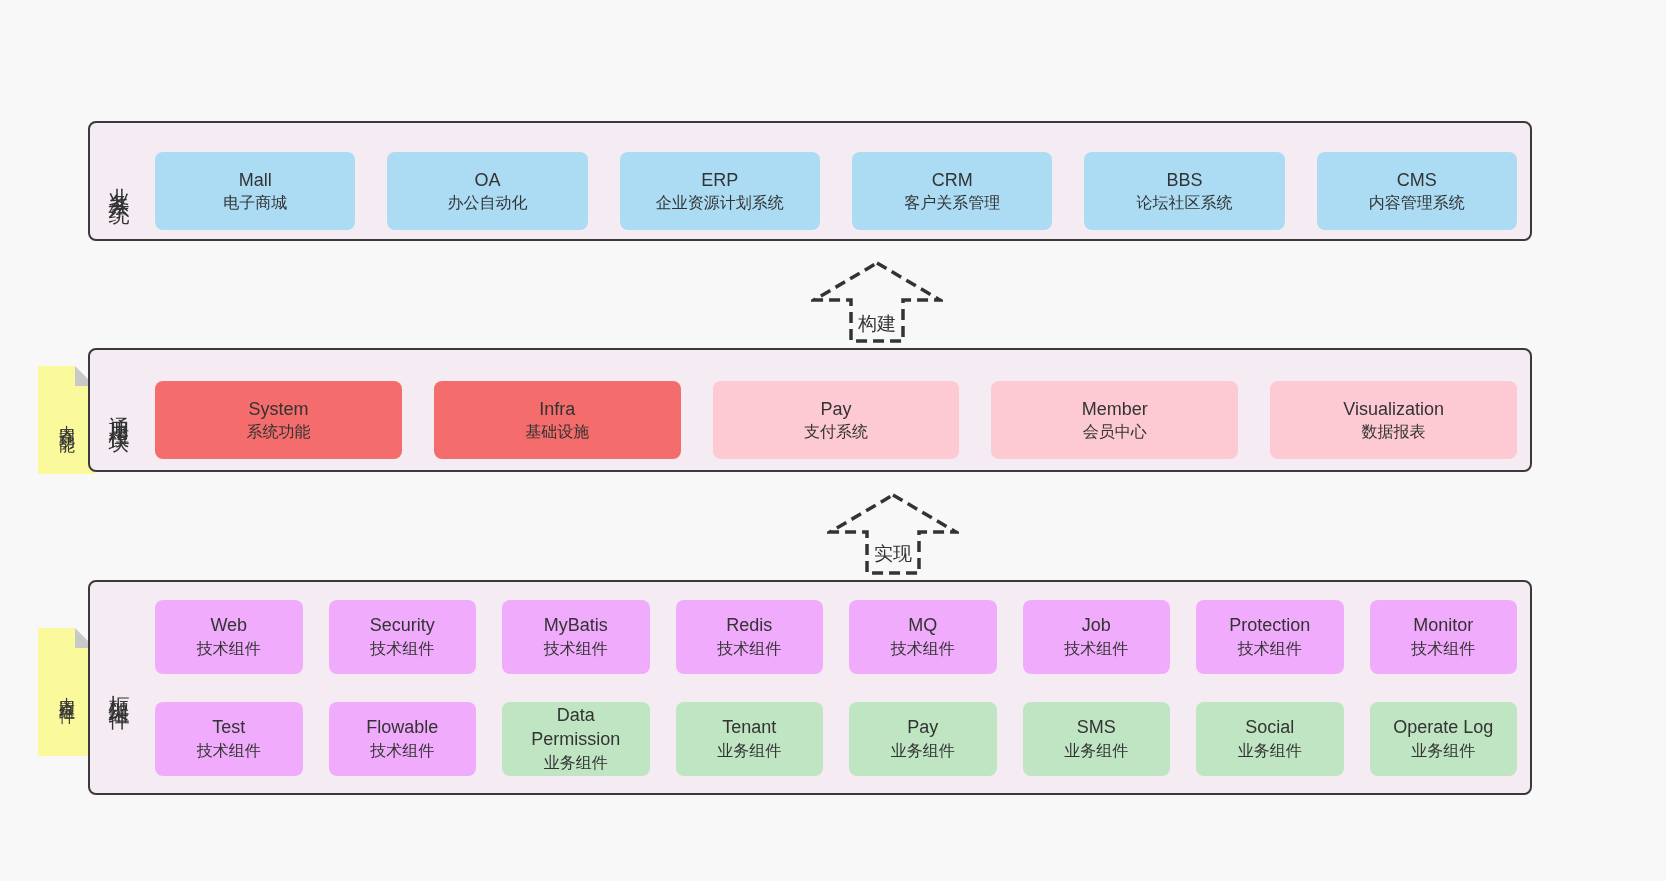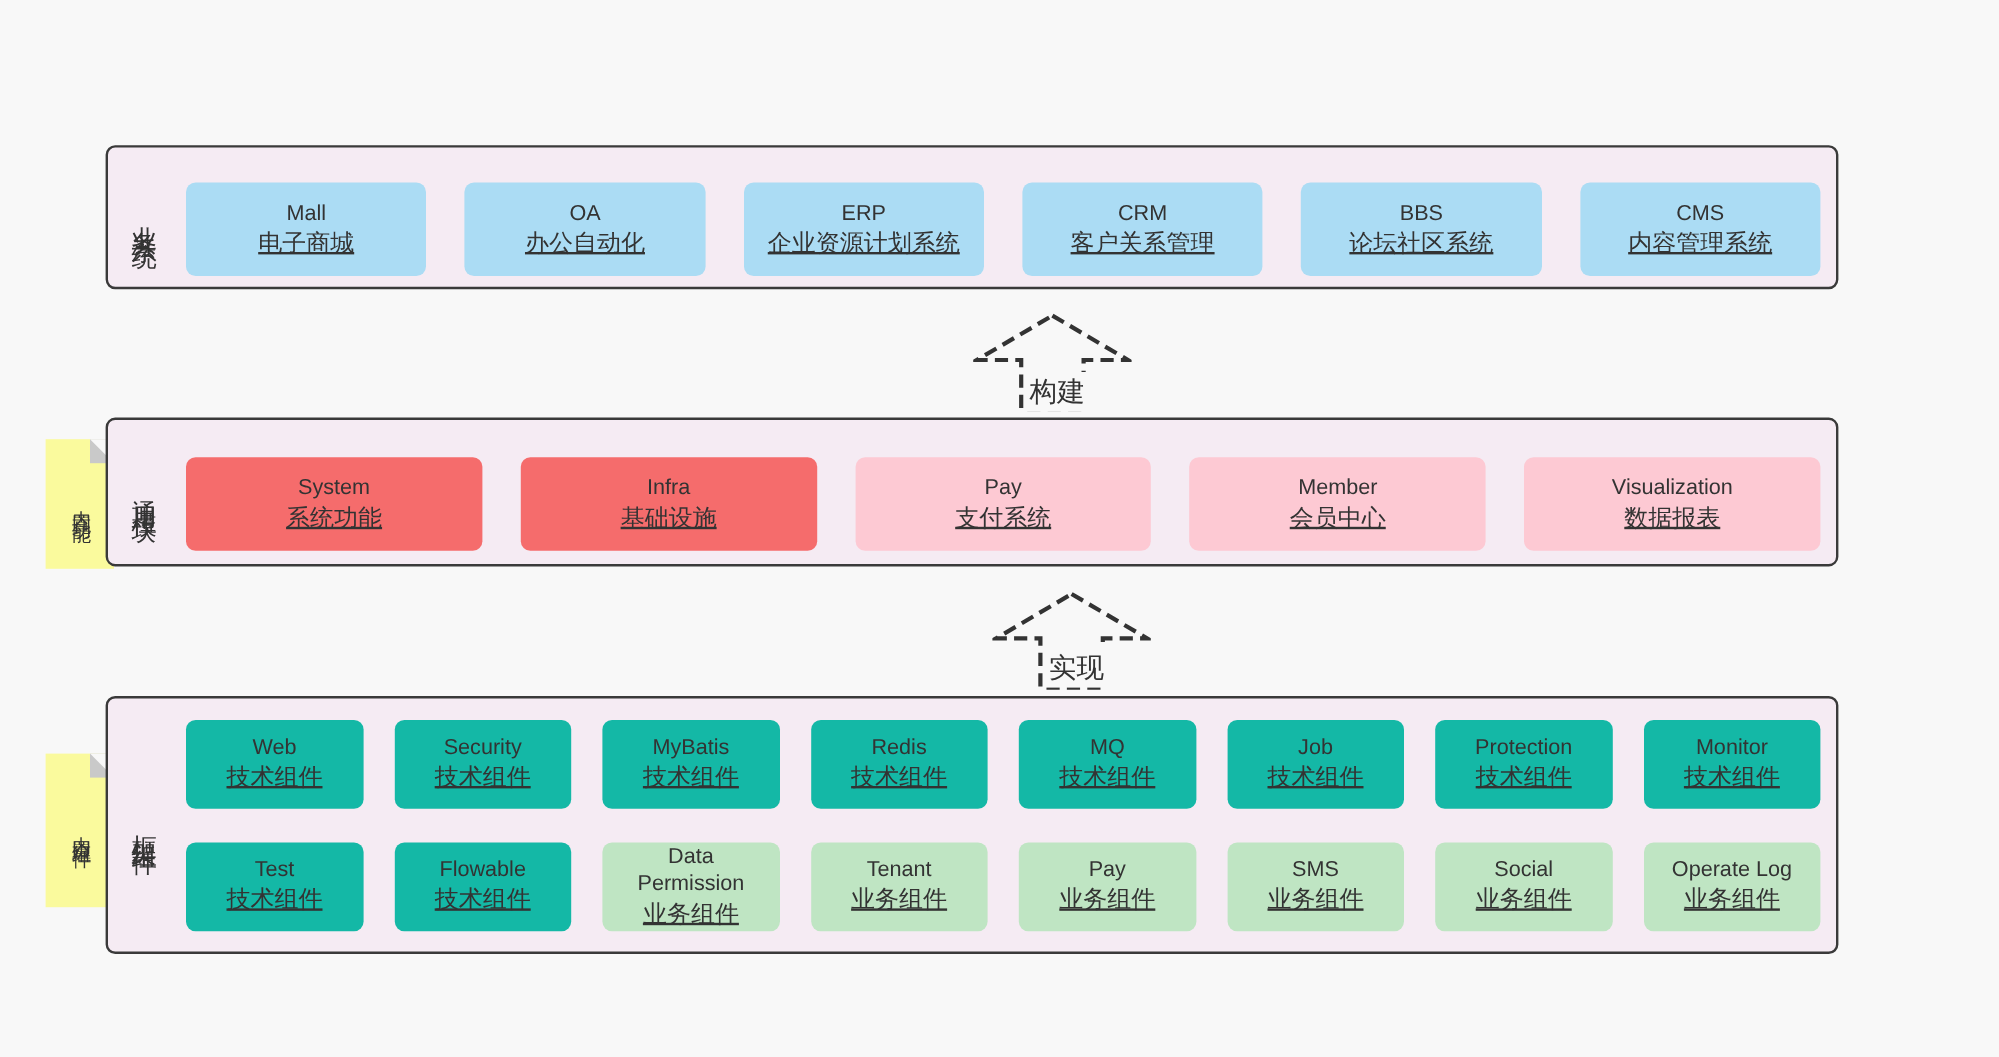--- a/index.html
+++ b/index.html
@@ -28,26 +28,26 @@
 
   .box {
     flex:1; min-width:0; border-radius:8px;
     display:flex; flex-direction:column; align-items:center; justify-content:center;
     text-align:center; padding:3px 4px; box-sizing:border-box;
   }
   .panel-1 .box, .panel-2 .box { height:78px;margin-top:20px; }
   .panel-3 .box { height:74px; }
   .bn { display:block; font-size:18px; line-height:1.32; max-width:118px; margin:0 auto; }
   .panel-1 .bn, .panel-2 .bn { max-width:190px; }
-  .bd { display:block; font-size:20px; line-height:1.32;text-decoration:underline; }
+  .bd { display:block; font-size:16px; line-height:1.32; }
 
   .blue        { background:#abdcf4; }
   .red         { background:#f56c6c; }
   .pink        { background:#fdc9d3; }
-  .green       { background:#14b8a6; }
+  .green       { background:#f0abfc; }
   .light-green { background:#bfe5c3; }
 
   
   .note {
     position:absolute; left:38px; width:57px; background:#fafa9d; z-index:1;
     display:flex; align-items:center; justify-content:center;
   }
   .note-1 { top:366px; height:108px; }
   .note-2 { top:628px; height:128px; }
   .note::after {
@@ -60,21 +60,21 @@
     font-size:16px; letter-spacing:4px; color:#333;
   }
 
   
   .arrow { position:absolute; z-index:1; }
   .arrow-1 { left:811px; top:260px; }
   .arrow-2 { left:827px; top:492px; }
   .arrow polygon { fill:none; stroke:#333; stroke-width:3.5; stroke-dasharray:11 6; }
   .arrow-label {
     position:absolute; z-index:3; background:#f8f8f8; padding:1px 4px;
-    font-size:23px; color:#333; white-space:nowrap;
+    font-size:19px; color:#333; white-space:nowrap;
   }
   .arrow-label-1 { left:854px; top:310px; }
   .arrow-label-2 { left:870px; top:540px;text-align:center; }
 </style>
 </head>
 <body>
 
 <div class="stage">
 
   <div class="note note-1">

